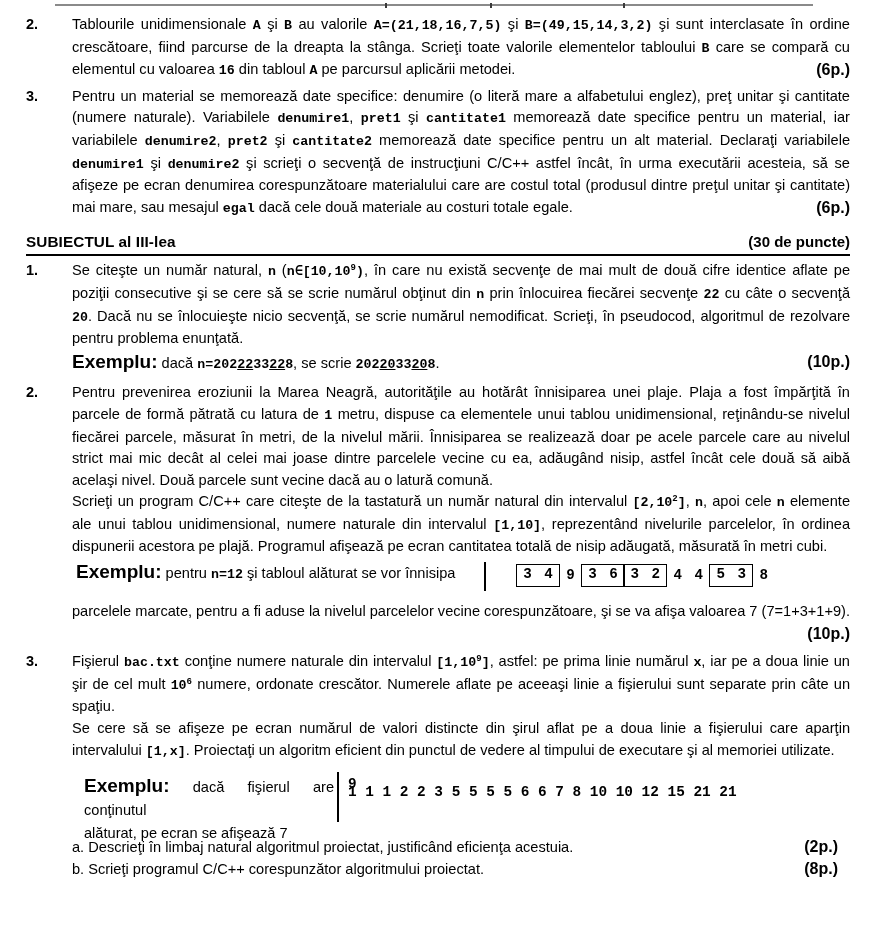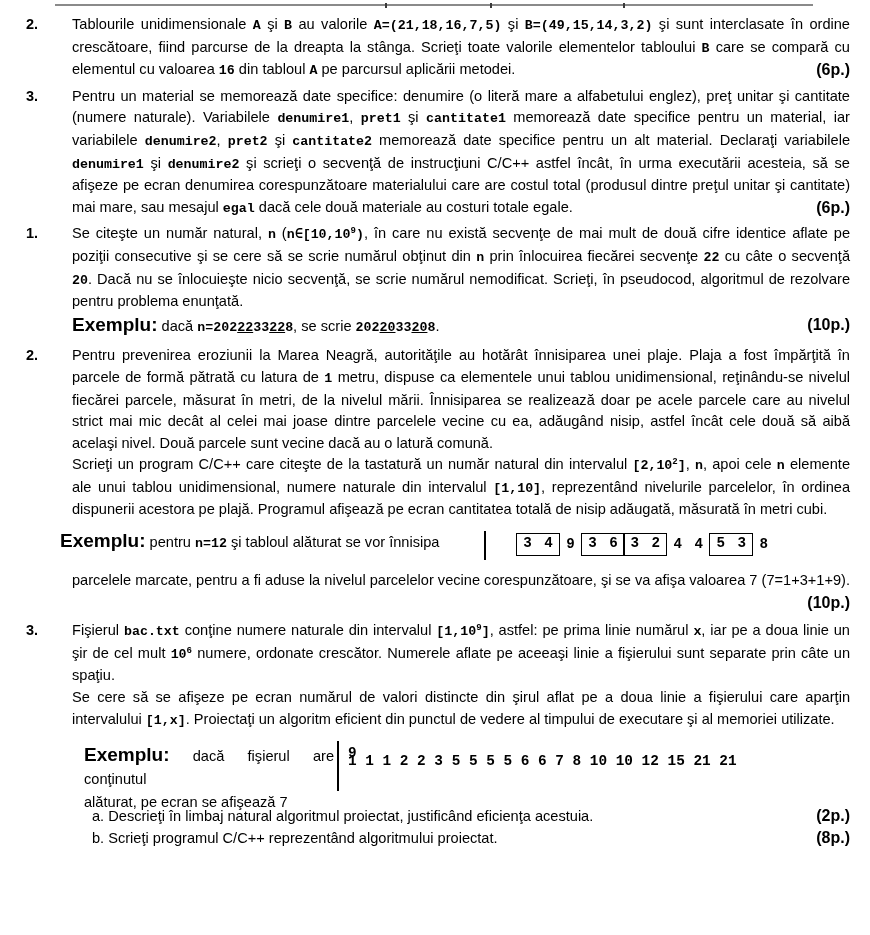--- a/index.html
+++ b/index.html
@@ -114,23 +114,23 @@
   .subject-points {
     position: absolute;
     right: 0; top: 0;
     font-weight: bold;
     font-size: 15.0px;
   }
 
   
   .example-row {
     position: relative;
-    padding-left: 60px;
+    padding-left: 76px;
     padding-right: 20px;
-    margin-top: 9px;
+    margin-top: 3px;
   }
   .ex-left {
     font-size: 14.6px;
     line-height: 21.6px;
   }
   .ex-label { font-weight: bold; font-size: 19px; }
 
   .vrule {
     position: absolute;
     width: 1.6px;
@@ -193,22 +193,21 @@
     font-family: "Liberation Mono", "DejaVu Sans Mono", monospace;
     font-weight: bold;
     font-size: 14.4px;
     line-height: 24px;
     white-space: pre;
   }
 
   .subitems {
     margin-top: 10px;
     padding-left: 72px;
-    padding-right: 20px;
-    margin-left: 20px;
+    padding-right: 32px;
   }
   .subitem {
     font-size: 14.6px;
     line-height: 22px;
     position: relative;
   }
 </style>
 </head>
 <body>
 
@@ -228,20 +227,24 @@
       <p class="para"><span>Tablourile unidimensionale <span class="code">A</span> şi <span class="code">B</span> au valorile <span class="code">A=(21,18,16,7,5)</span> şi <span class="code">B=(49,15,14,3,2)</span> şi sunt interclasate în ordine crescătoare, fiind parcurse de la <b>dreapta la stânga</b>. Scrieţi toate valorile elementelor tabloului <span class="code">B</span> care se compară cu elementul cu valoarea <span class="code">16</span> din tabloul <span class="code">A</span> pe parcursul aplicării metodei.</span><span class="pts">(6p.)</span></p>
       <div class="clear"></div>
     </div>
 
     <div class="item" style="margin-top:4px;">
       <div class="item-num">3.</div>
       <p class="para"><span>Pentru un material se memorează date specifice: denumire (o literă mare a alfabetului englez), preţ unitar şi cantitate (numere naturale). Variabilele <span class="code">denumire1</span>, <span class="code">pret1</span> şi <span class="code">cantitate1</span> memorează date specifice pentru un material, iar variabilele <span class="code">denumire2</span>, <span class="code">pret2</span> şi <span class="code">cantitate2</span> memorează date specifice pentru un alt material. Declaraţi variabilele <span class="code">denumire1</span> şi <span class="code">denumire2</span> şi scrieţi o secvenţă de instrucţiuni C/C++ astfel încât, în urma executării acesteia, să se afişeze pe ecran denumirea corespunzătoare materialului care are costul total (produsul dintre preţul unitar şi cantitate) mai mare, sau mesajul <span class="code">egal</span> dacă cele două materiale au costuri totale egale.</span><span class="pts">(6p.)</span></p>
       <div class="clear"></div>
     </div>
 
+    <div class="subject-head">
+      <div class="subject-title">SUBIECTUL al III-lea</div>
+      <div class="subject-points">(30 de puncte)</div>
+    </div>
 
     <div class="item" style="margin-top:4px;">
       <div class="item-num">1.</div>
       <p class="para"><span>Se citeşte un număr natural, <span class="code">n</span> (<span class="code">n∈[10,10<sup>9</sup>)</span>, în care nu există secvenţe de mai mult de două cifre identice aflate pe poziţii consecutive şi se cere să se scrie numărul obţinut din <span class="code">n</span> prin înlocuirea fiecărei secvenţe <span class="code">22</span> cu câte o secvenţă <span class="code">20</span>. Dacă nu se înlocuieşte nicio secvenţă, se scrie numărul nemodificat. Scrieţi, în pseudocod, algoritmul de rezolvare pentru problema enunţată.</span></p>
       <p class="para noj" style="margin-top:1px;">
         <span class="ex-label">Exemplu:</span><span> dacă </span><span class="code">n=</span><span class="code"><span>202</span><span class="u">22</span><span>33</span><span class="u">22</span><span>8</span></span><span>, se scrie </span><span class="code"><span>202</span><span class="u">20</span><span>33</span><span class="u">20</span><span>8</span></span><span>.</span><span class="pts">(10p.)</span>
       </p>
       <div class="clear"></div>
     </div>
 
@@ -306,19 +309,19 @@
       <div class="file-lines" style="top:-2px;">9</div>
       <div class="file-lines" style="top:6px;">1 1 1 2 2 3 5 5 5 5 6 6 7 8 10 10 12 15 21 21</div>
     </div>
 
     <div class="subitems">
       <div class="subitem">
         <b>a.</b><span> Descrieţi în limbaj natural algoritmul proiectat, justificând eficienţa acestuia.</span><span class="pts">(2p.)</span>
         <div class="clear"></div>
       </div>
       <div class="subitem">
-        <b>b.</b><span> Scrieţi programul C/C++ reprezentând algoritmului proiectat.</span><span class="pts">(8p.)</span>
+        <b>b.</b><span> Scrieţi programul C/C++ corespunzător algoritmului proiectat.</span><span class="pts">(8p.)</span>
         <div class="clear"></div>
       </div>
     </div>
 
   </div>
 </div>
 
 </body></html>

